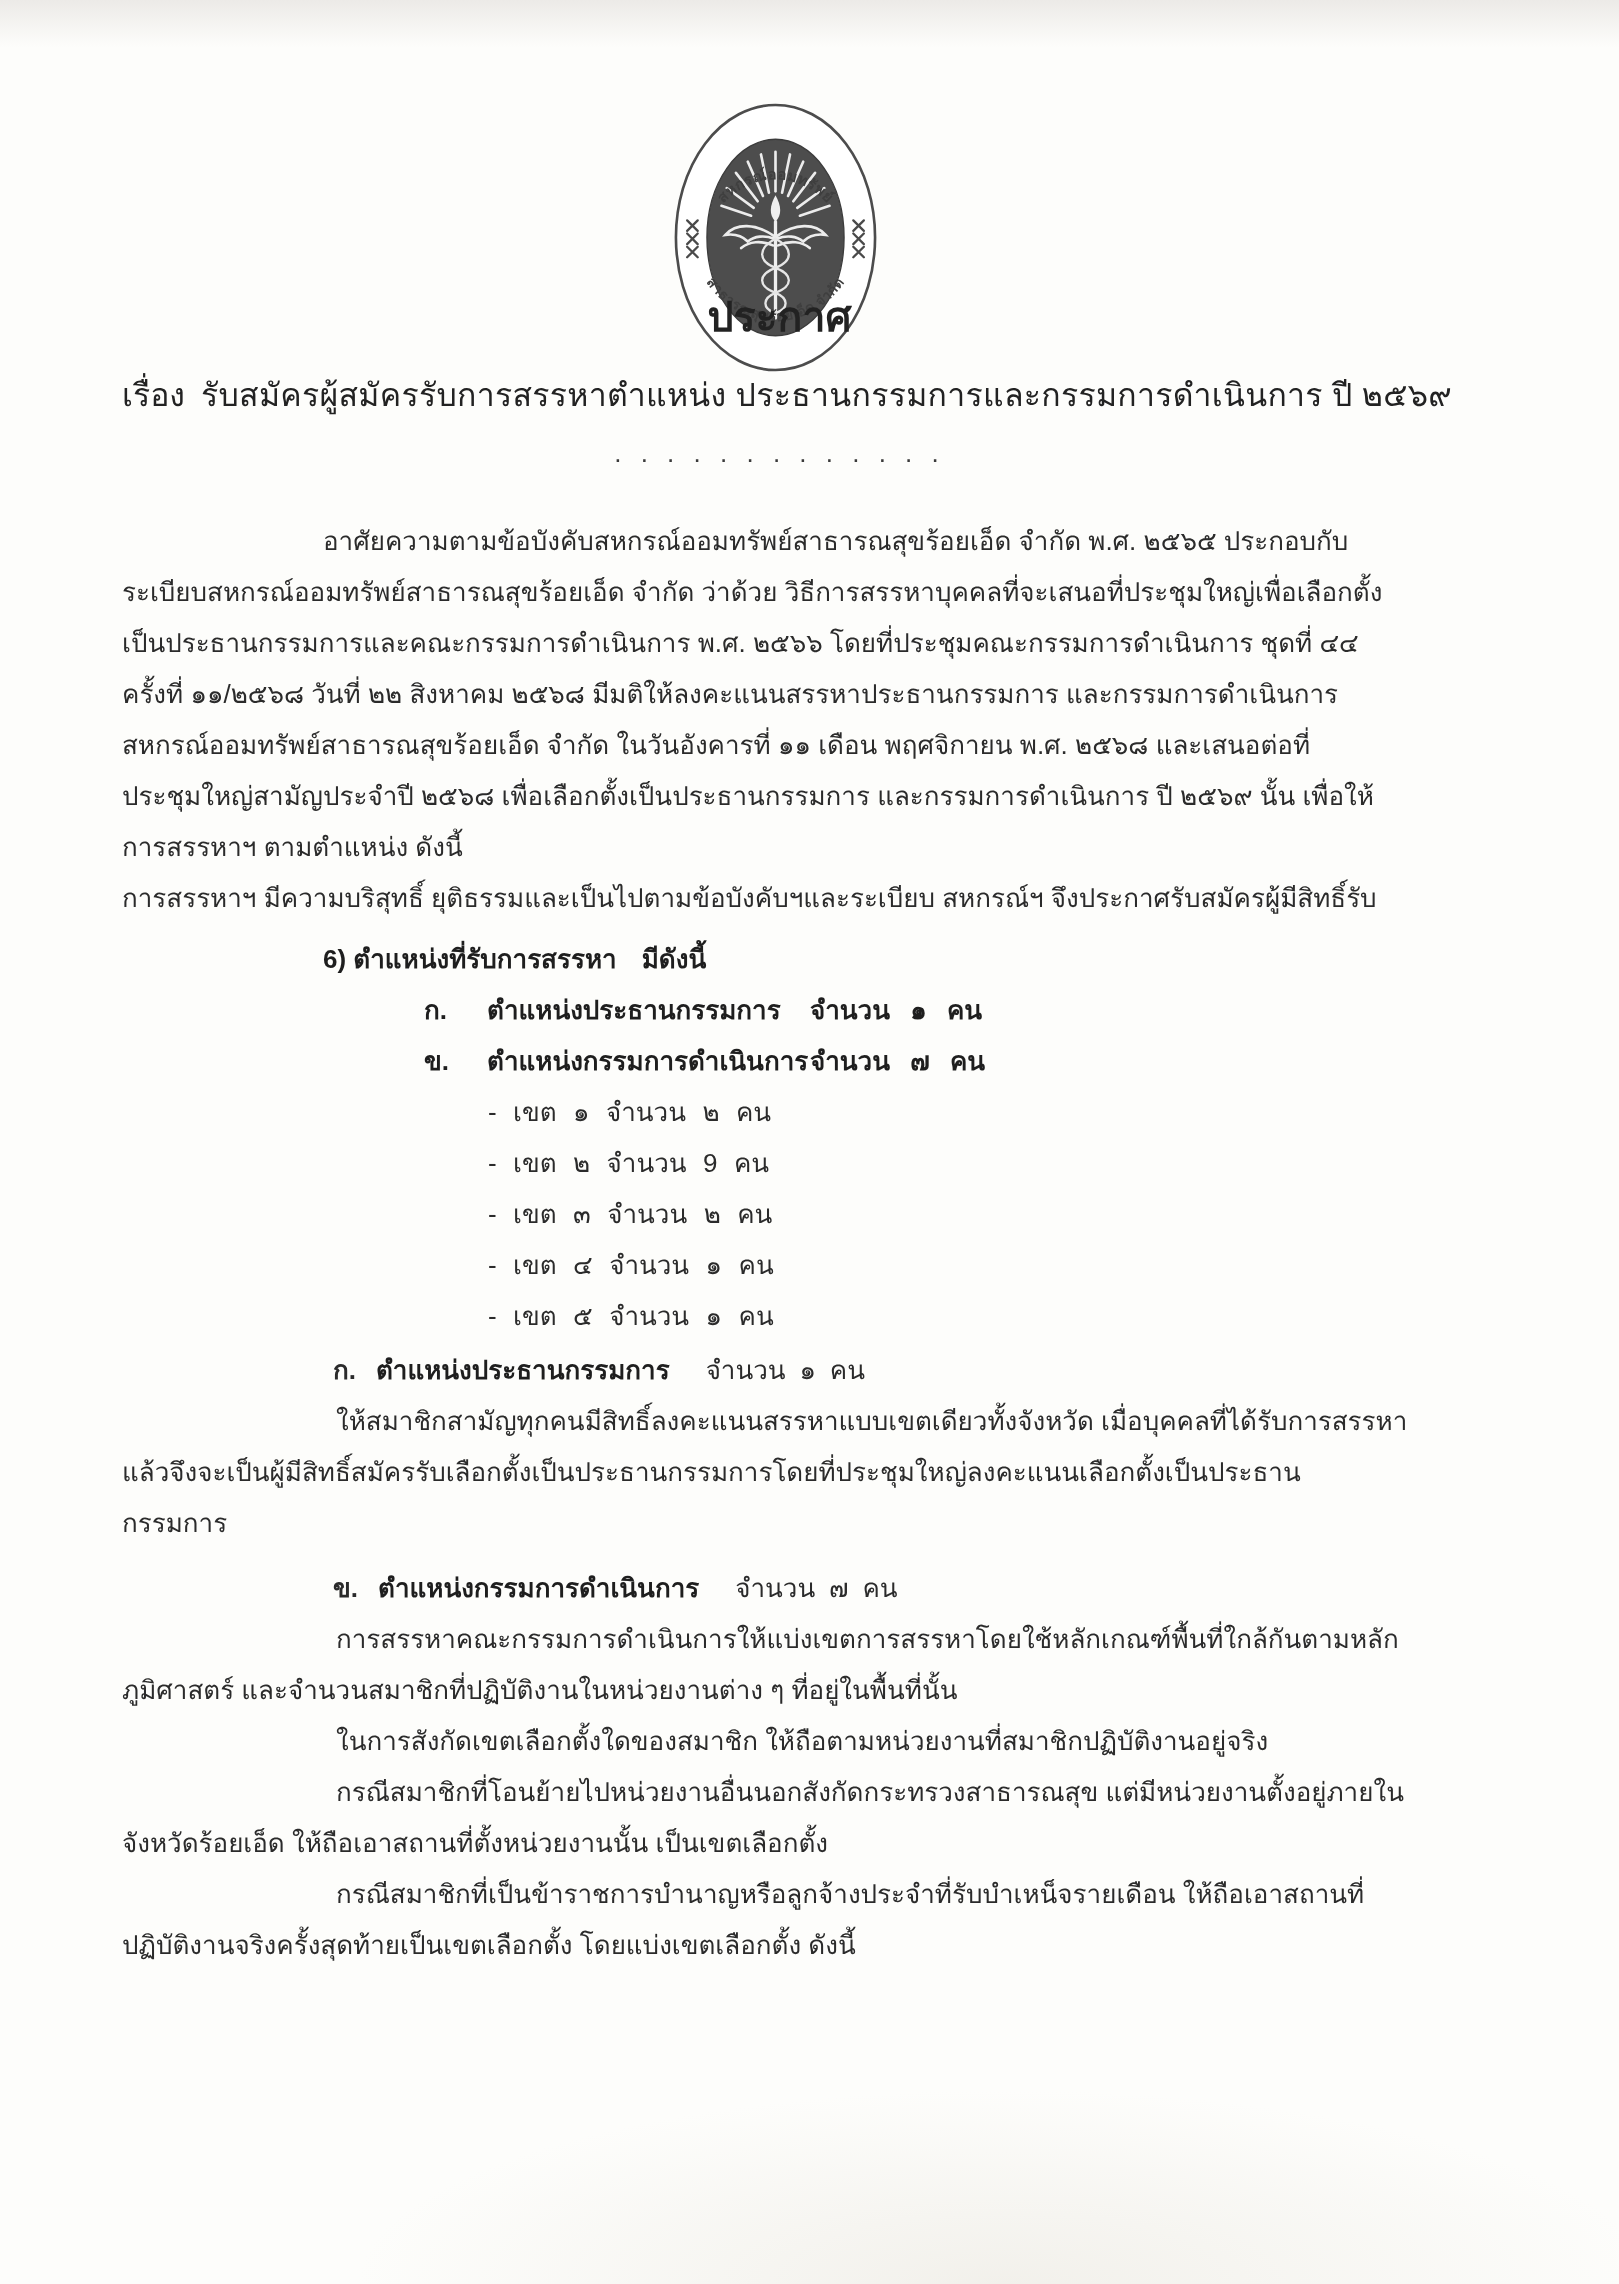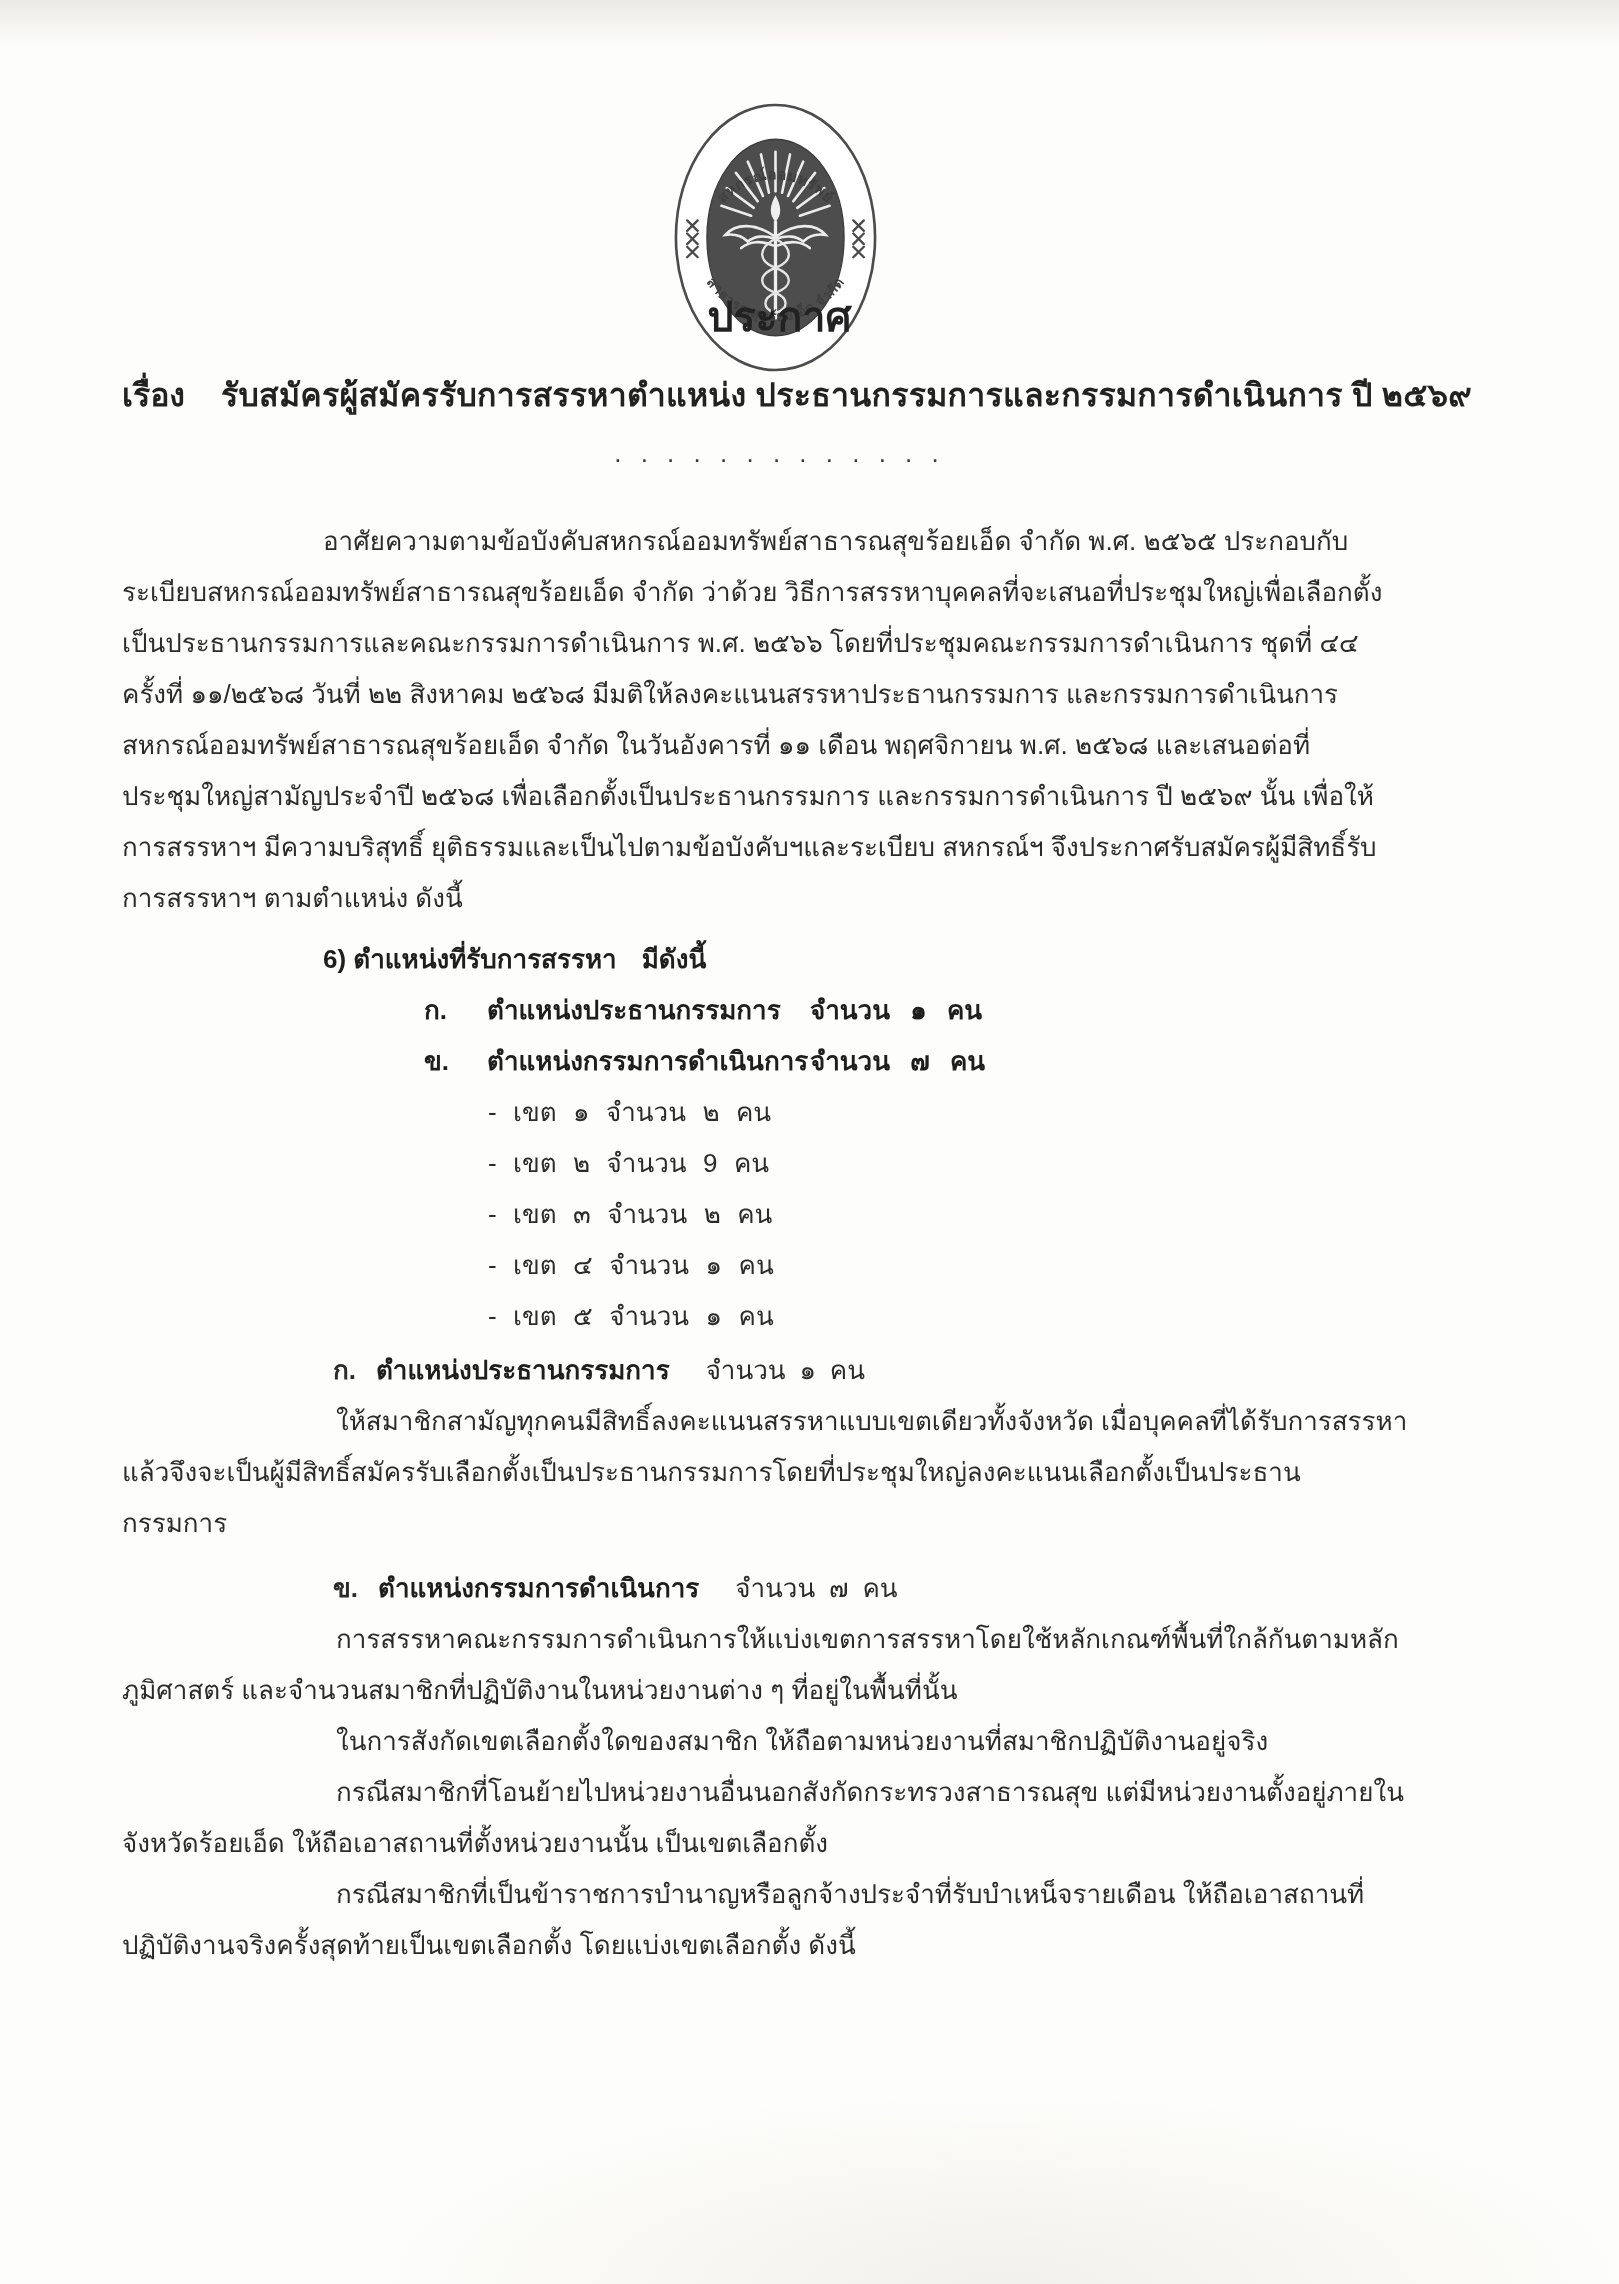--- a/index.html
+++ b/index.html
@@ -24,22 +24,22 @@
   }
   
   .logo-wrap { padding-top:99px; margin-left:670px; width:211px; height:277px; }
   .logo-wrap svg { display:block; }
   
   .doc-title {
     margin-top:10px; text-align:center; transform:translateX(-30px);
     font-size:41px; font-weight:bold; line-height:61px; color:#222;
   }
   .subject-row {
-    margin:20px 122px 0 122px; display:flex; gap:36px;
-    font-size:32px; font-weight:bold; line-height:55px; color:#222;
+    margin:20px 122px 0 122px; display:flex; gap:16px;
+    font-size:32px; font-weight:normal; line-height:55px; color:#222;
   }
   .subject-row .subject-text { letter-spacing:0.3px; }
   .dots {
     margin-top:16.5px; text-align:center; transform:translateX(-30px);
     font-size:26px; letter-spacing:6px; line-height:26px; color:#3a3a3a;
   }
   
   .content { margin:50px 122px 0 122px; font-size:26px; line-height:51px; }
   .line { white-space:nowrap; }
   .indent-1 { padding-left:201px; }
@@ -134,22 +134,22 @@
   <div class="dots">. . . . . . . . . . . . .</div>
 
   <div class="content">
 
     <div class="line indent-1">อาศัยความตามข้อบังคับสหกรณ์ออมทรัพย์สาธารณสุขร้อยเอ็ด จำกัด พ.ศ. ๒๕๖๕ ประกอบกับ</div>
     <div class="line">ระเบียบสหกรณ์ออมทรัพย์สาธารณสุขร้อยเอ็ด จำกัด ว่าด้วย วิธีการสรรหาบุคคลที่จะเสนอที่ประชุมใหญ่เพื่อเลือกตั้ง</div>
     <div class="line">เป็นประธานกรรมการและคณะกรรมการดำเนินการ พ.ศ. ๒๕๖๖ โดยที่ประชุมคณะกรรมการดำเนินการ ชุดที่ ๔๔</div>
     <div class="line">ครั้งที่ ๑๑/๒๕๖๘ วันที่ ๒๒ สิงหาคม ๒๕๖๘ มีมติให้ลงคะแนนสรรหาประธานกรรมการ และกรรมการดำเนินการ</div>
     <div class="line">สหกรณ์ออมทรัพย์สาธารณสุขร้อยเอ็ด จำกัด ในวันอังคารที่ ๑๑ เดือน พฤศจิกายน พ.ศ. ๒๕๖๘ และเสนอต่อที่</div>
     <div class="line">ประชุมใหญ่สามัญประจำปี ๒๕๖๘ เพื่อเลือกตั้งเป็นประธานกรรมการ และกรรมการดำเนินการ ปี ๒๕๖๙ นั้น เพื่อให้</div>
+    <div class="line">การสรรหาฯ ตามตำแหน่ง ดังนี้</div>
     <div class="line">การสรรหาฯ มีความบริสุทธิ์ ยุติธรรมและเป็นไปตามข้อบังคับฯและระเบียบ สหกรณ์ฯ จึงประกาศรับสมัครผู้มีสิทธิ์รับ</div>
-    <div class="line">การสรรหาฯ ตามตำแหน่ง ดังนี้</div>
 
     <div class="sec1-heading">
       <span>6) ตำแหน่งที่รับการสรรหา</span><span class="h-suffix">มีดังนี้</span>
     </div>
 
     <div class="pos-list">
       <div class="pos-row">
         <span class="pos-label">ก.</span><span class="pos-name">ตำแหน่งประธานกรรมการ</span><span class="pos-amount">จำนวน ๑ คน</span>
       </div>
       <div class="pos-row">

